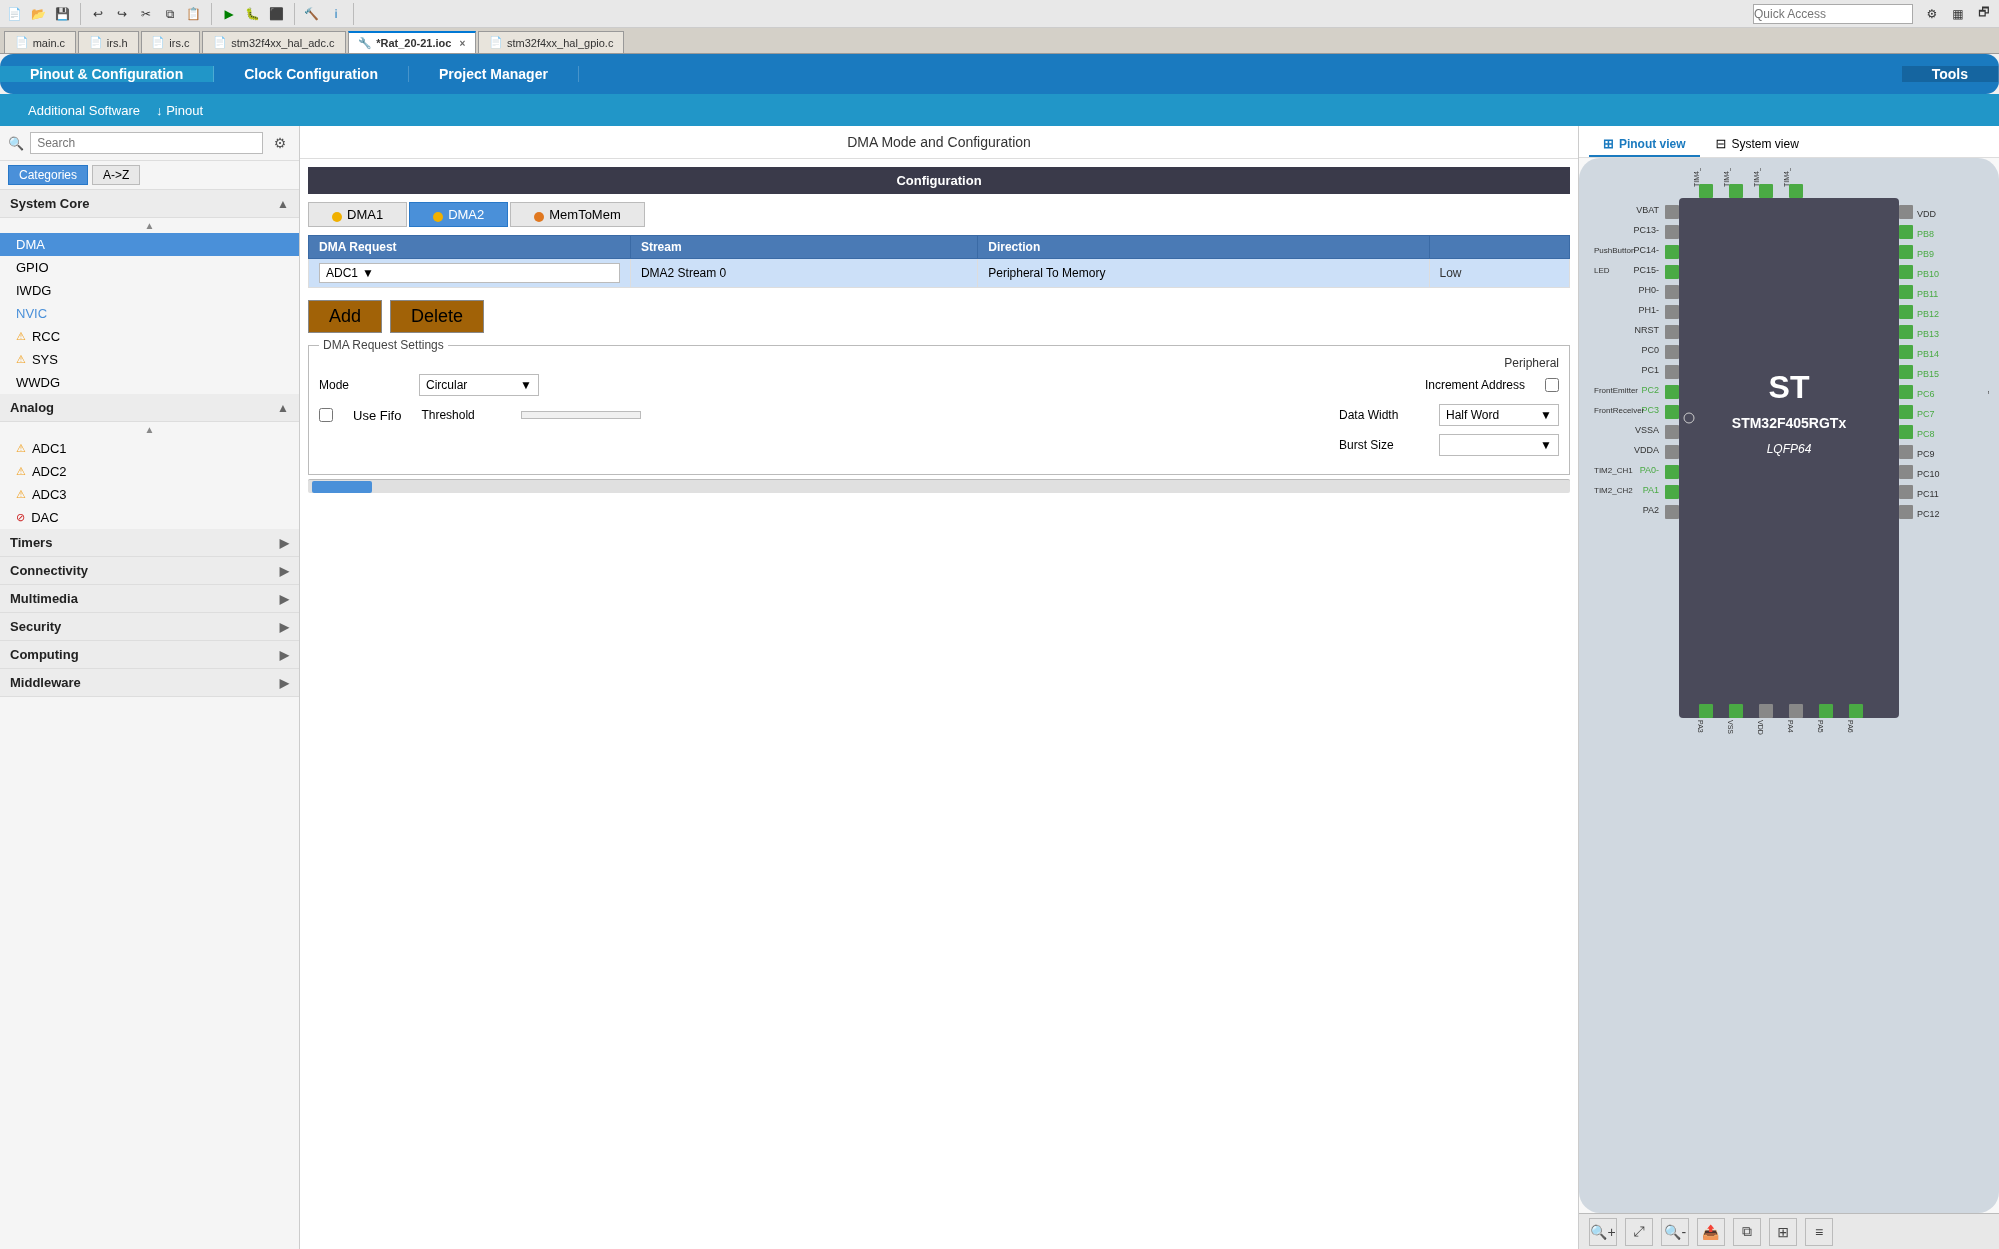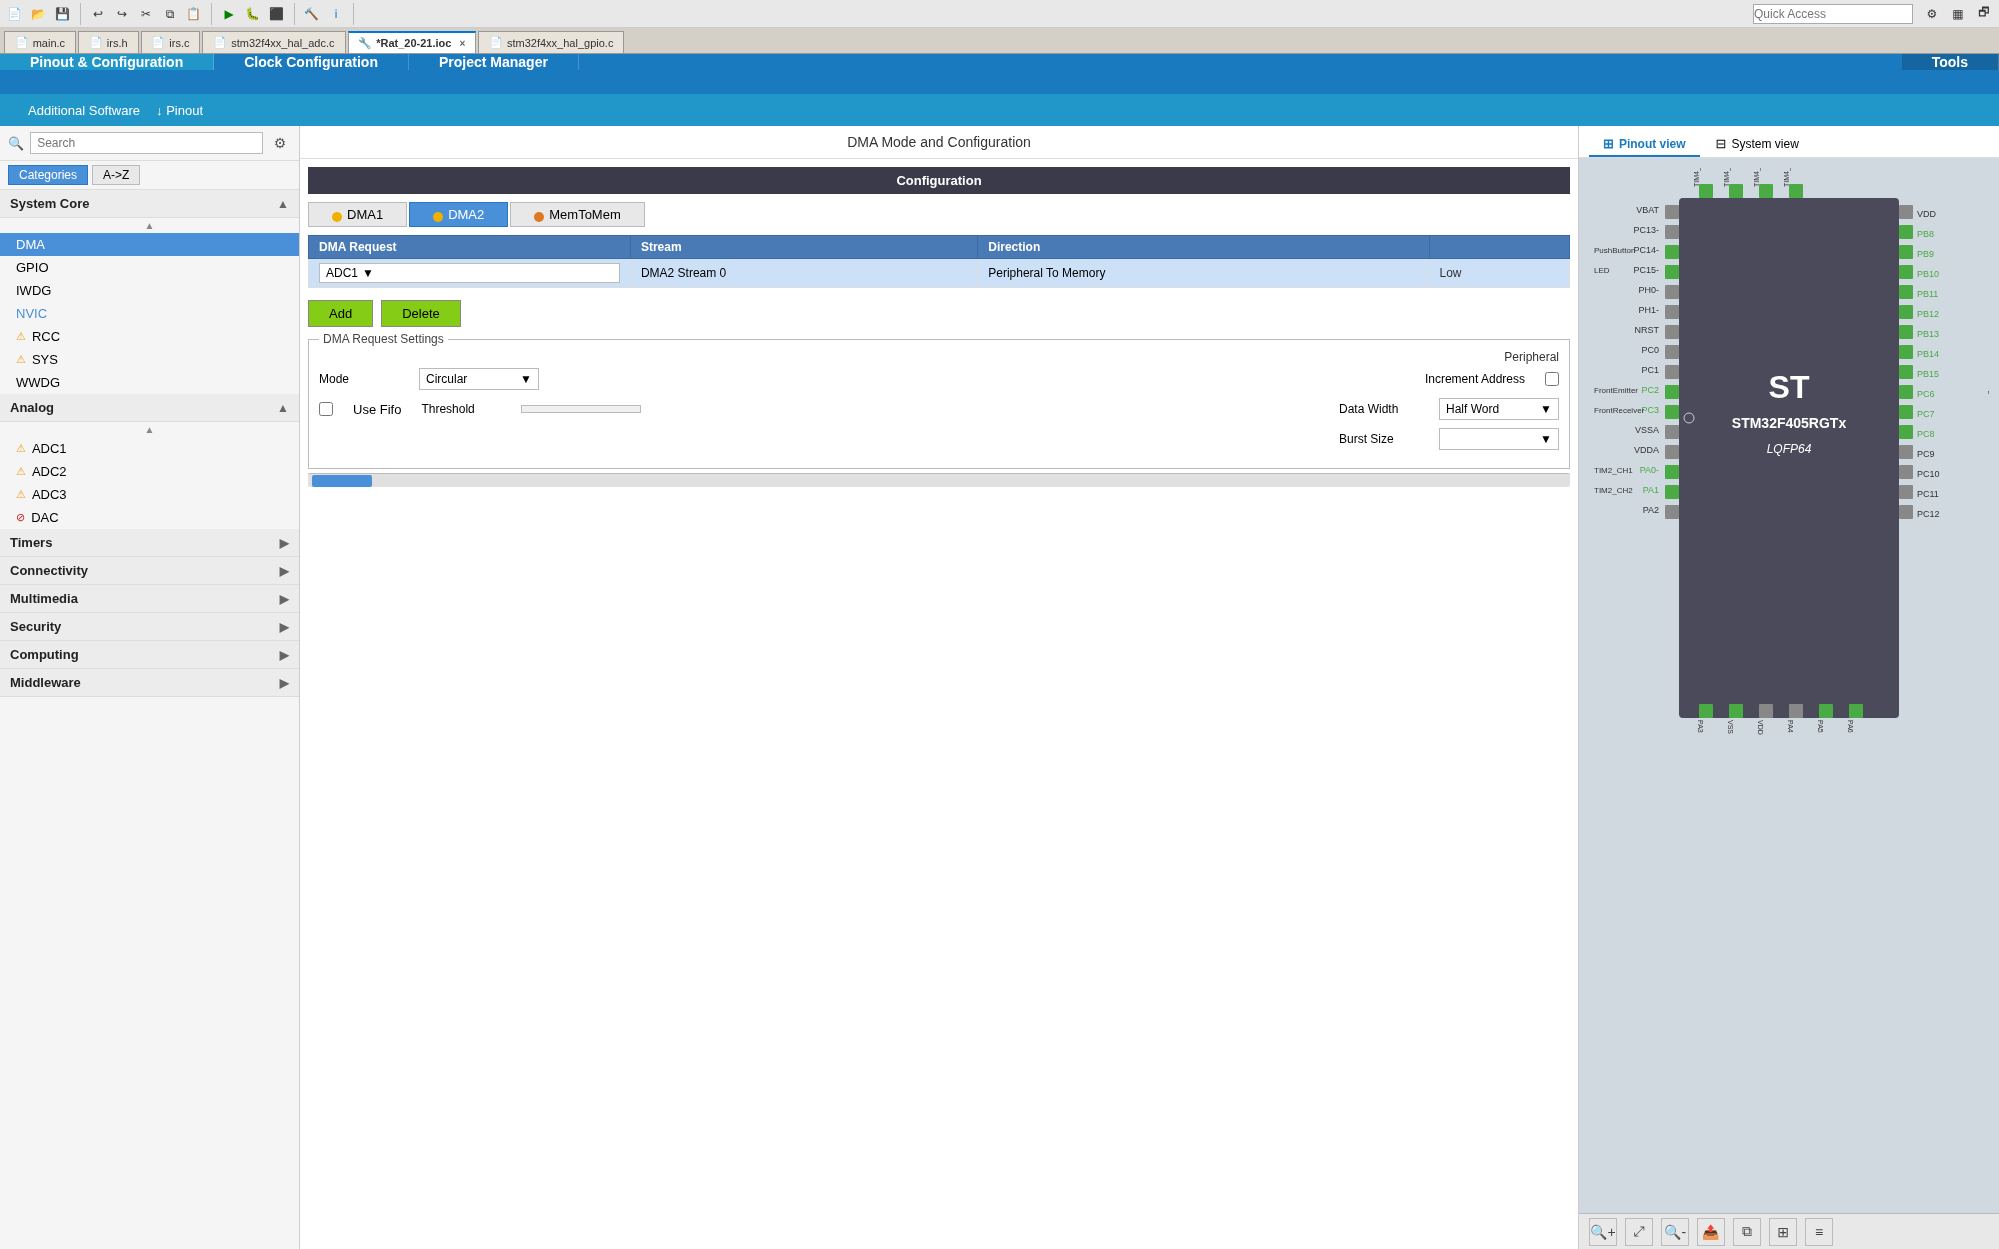--- a/index.html
+++ b/index.html
@@ -63,21 +63,22 @@
       border-top: 2px solid #0078d4;
     }
     .file-tab .close-x { font-size: 10px; color: #666; margin-left: 4px; }
     .file-tab .tab-icon { font-size: 11px; }
 
     
     #main-nav {
       height: 40px;
       background: #1a7abf;
       display: flex;
-      align-items: flex-start;
+      align-items: center;
+      border-radius: 13px;
     }
     .main-nav-item {
       padding: 0 30px;
       display: flex; align-items: center; justify-content: center;
       color: white;
       font-size: 14px;
       font-weight: bold;
       cursor: pointer;
       border-right: 1px solid rgba(255,255,255,0.2);
     }
@@ -263,24 +264,24 @@
       font-size: 12px;
       cursor: pointer;
     }
 
     #action-buttons {
       display: flex; gap: 8px;
       padding: 12px 8px;
     }
     .action-btn {
       padding: 5px 20px;
-      font-size: 13px;
+      font-size: 18px;
       cursor: pointer;
       border: 1px solid #888;
-      background: #84cc16;
+      background: #a16207;
     }
 
     #dma-request-settings {
       margin: 0 8px;
       border: 1px solid #bbb;
       padding: 10px;
       position: relative;
     }
     #dma-request-settings .settings-title {
       position: absolute;
@@ -368,20 +369,21 @@
       border-bottom: 2px solid transparent;
     }
     .view-tab.active { border-bottom: 2px solid #1a7abf; color: #1a7abf; font-weight: bold; }
     .view-tab-icon { font-size: 13px; }
 
     #chip-view {
       flex: 1;
       position: relative;
       overflow: hidden;
       background: #d0d8e0;
+      border-radius: 21px;
     }
 
     
     #bottom-toolbar {
       height: 36px;
       background: #e8e8e8;
       border-top: 1px solid #bbb;
       display: flex;
       align-items: center;
       padding: 0 10px;

